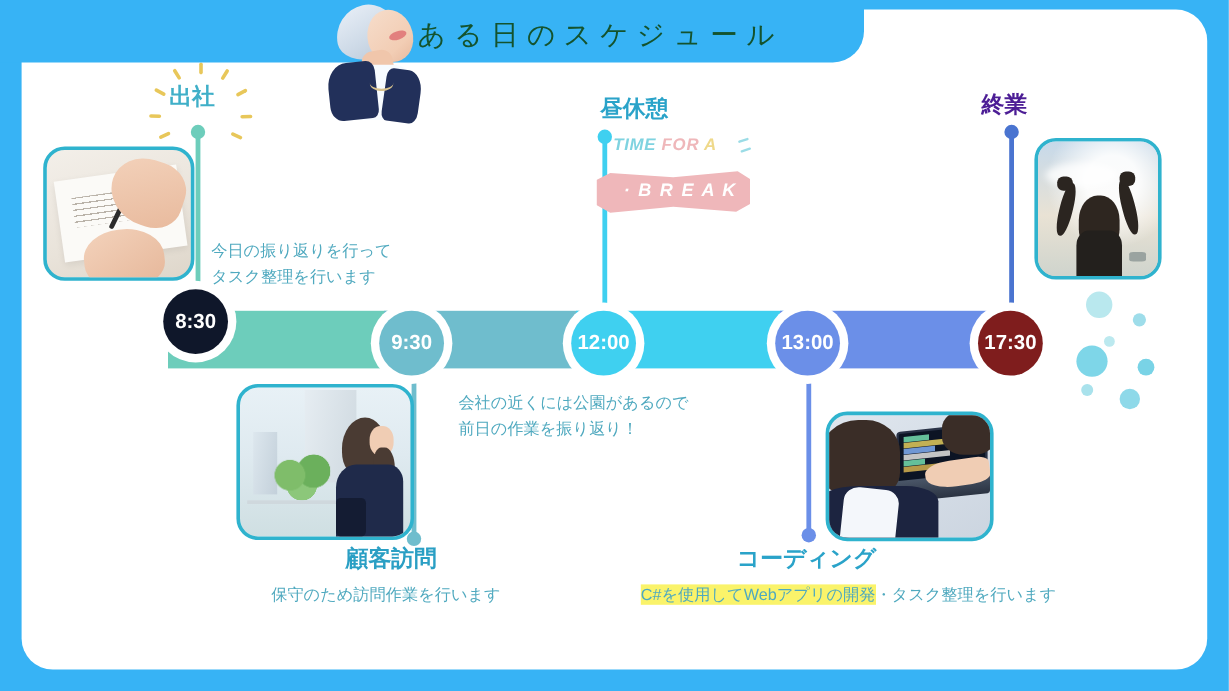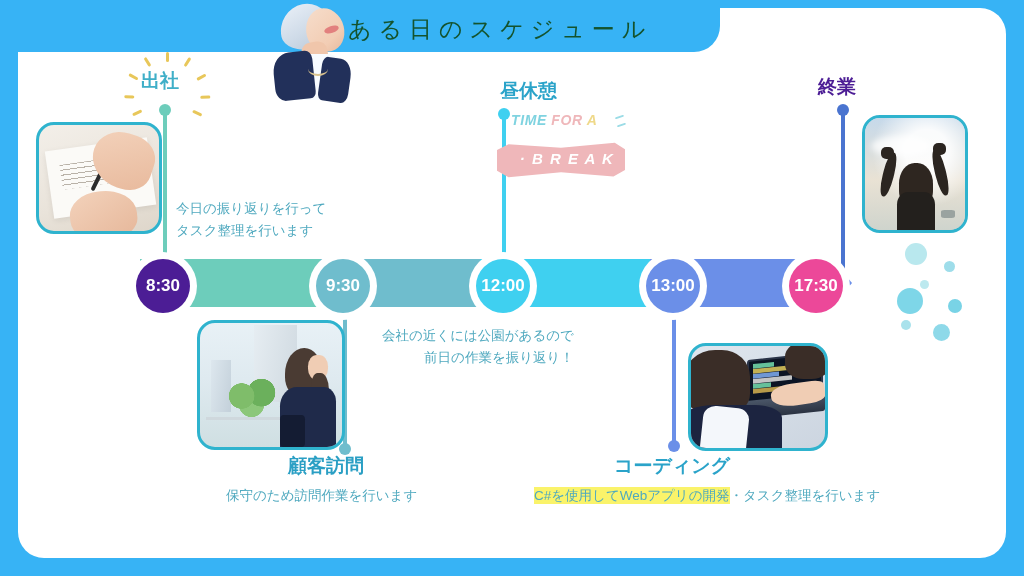--- a/index.html
+++ b/index.html
@@ -383,52 +383,52 @@
     <div class="seg" style="left:480px;width:180px;">
       <div class="body" style="background:#3FD0F0;"></div>
       <div class="tip" style="border-left:20px solid #3FD0F0;"></div>
     </div>
     <div class="seg" style="left:650px;width:182px;">
       <div class="body" style="background:#6B8FE8;"></div>
       <div class="tip" style="border-left:20px solid #6B8FE8;"></div>
     </div>
   </div>
 
-  <div class="node" style="left:136px;top:259px;background:#4c1d95;">
+  <div class="node" style="left:136px;top:241px;background:#0f172a;">
     <span>8:30</span>
   </div>
   <div class="node" style="left:316px;top:259px;background:#6FBDCD;">
     <span>9:30</span>
   </div>
   <div class="node" style="left:476px;top:259px;background:#3FD0F0;">
     <span>12:00</span>
   </div>
   <div class="node" style="left:646px;top:259px;background:#6B8FE8;">
     <span>13:00</span>
   </div>
-  <div class="node" style="left:789px;top:259px;background:#ec4899;">
+  <div class="node" style="left:815px;top:259px;background:#7f1d1d;">
     <span>17:30</span>
   </div>
 
   <div class="node-label" style="left:141px;top:68px;color:#3FAFC8;">出社</div>
 
   <div class="node-label" style="left:471px;top:78px;color:#2AA3C9;margin-left:29px;">昼休憩</div>
 
   <div class="node-label" style="left:818px;top:74px;color:#4c1d95;">終業</div>
 
   <div class="sub-title" style="left:288px;top:453px;color:#2A9FC4;">顧客訪問</div>
 
   <div class="sub-title" style="left:614px;top:453px;color:#2AA3C9;">コーディング</div>
 
   <div class="desc" style="left:176px;top:198px;text-align:left;">
     <div>今日の振り返りを行って</div>
     <div>タスク整理を行います</div>
   </div>
 
-  <div class="desc" style="left:382px;top:325px;text-align:right;">
+  <div class="desc" style="left:382px;top:325px;text-align:left;">
     <div>会社の近くには公園があるので</div>
     <div>前日の作業を振り返り！</div>
   </div>
 
 
   <div class="desc" style="left:226px;top:485px;">保守のため訪問作業を行います</div>
 
   <div class="desc" style="left:534px;top:485px;">
     <span class="hl">C#を使用してWebアプリの開発</span><span>・タスク整理を行います</span>
   </div>

